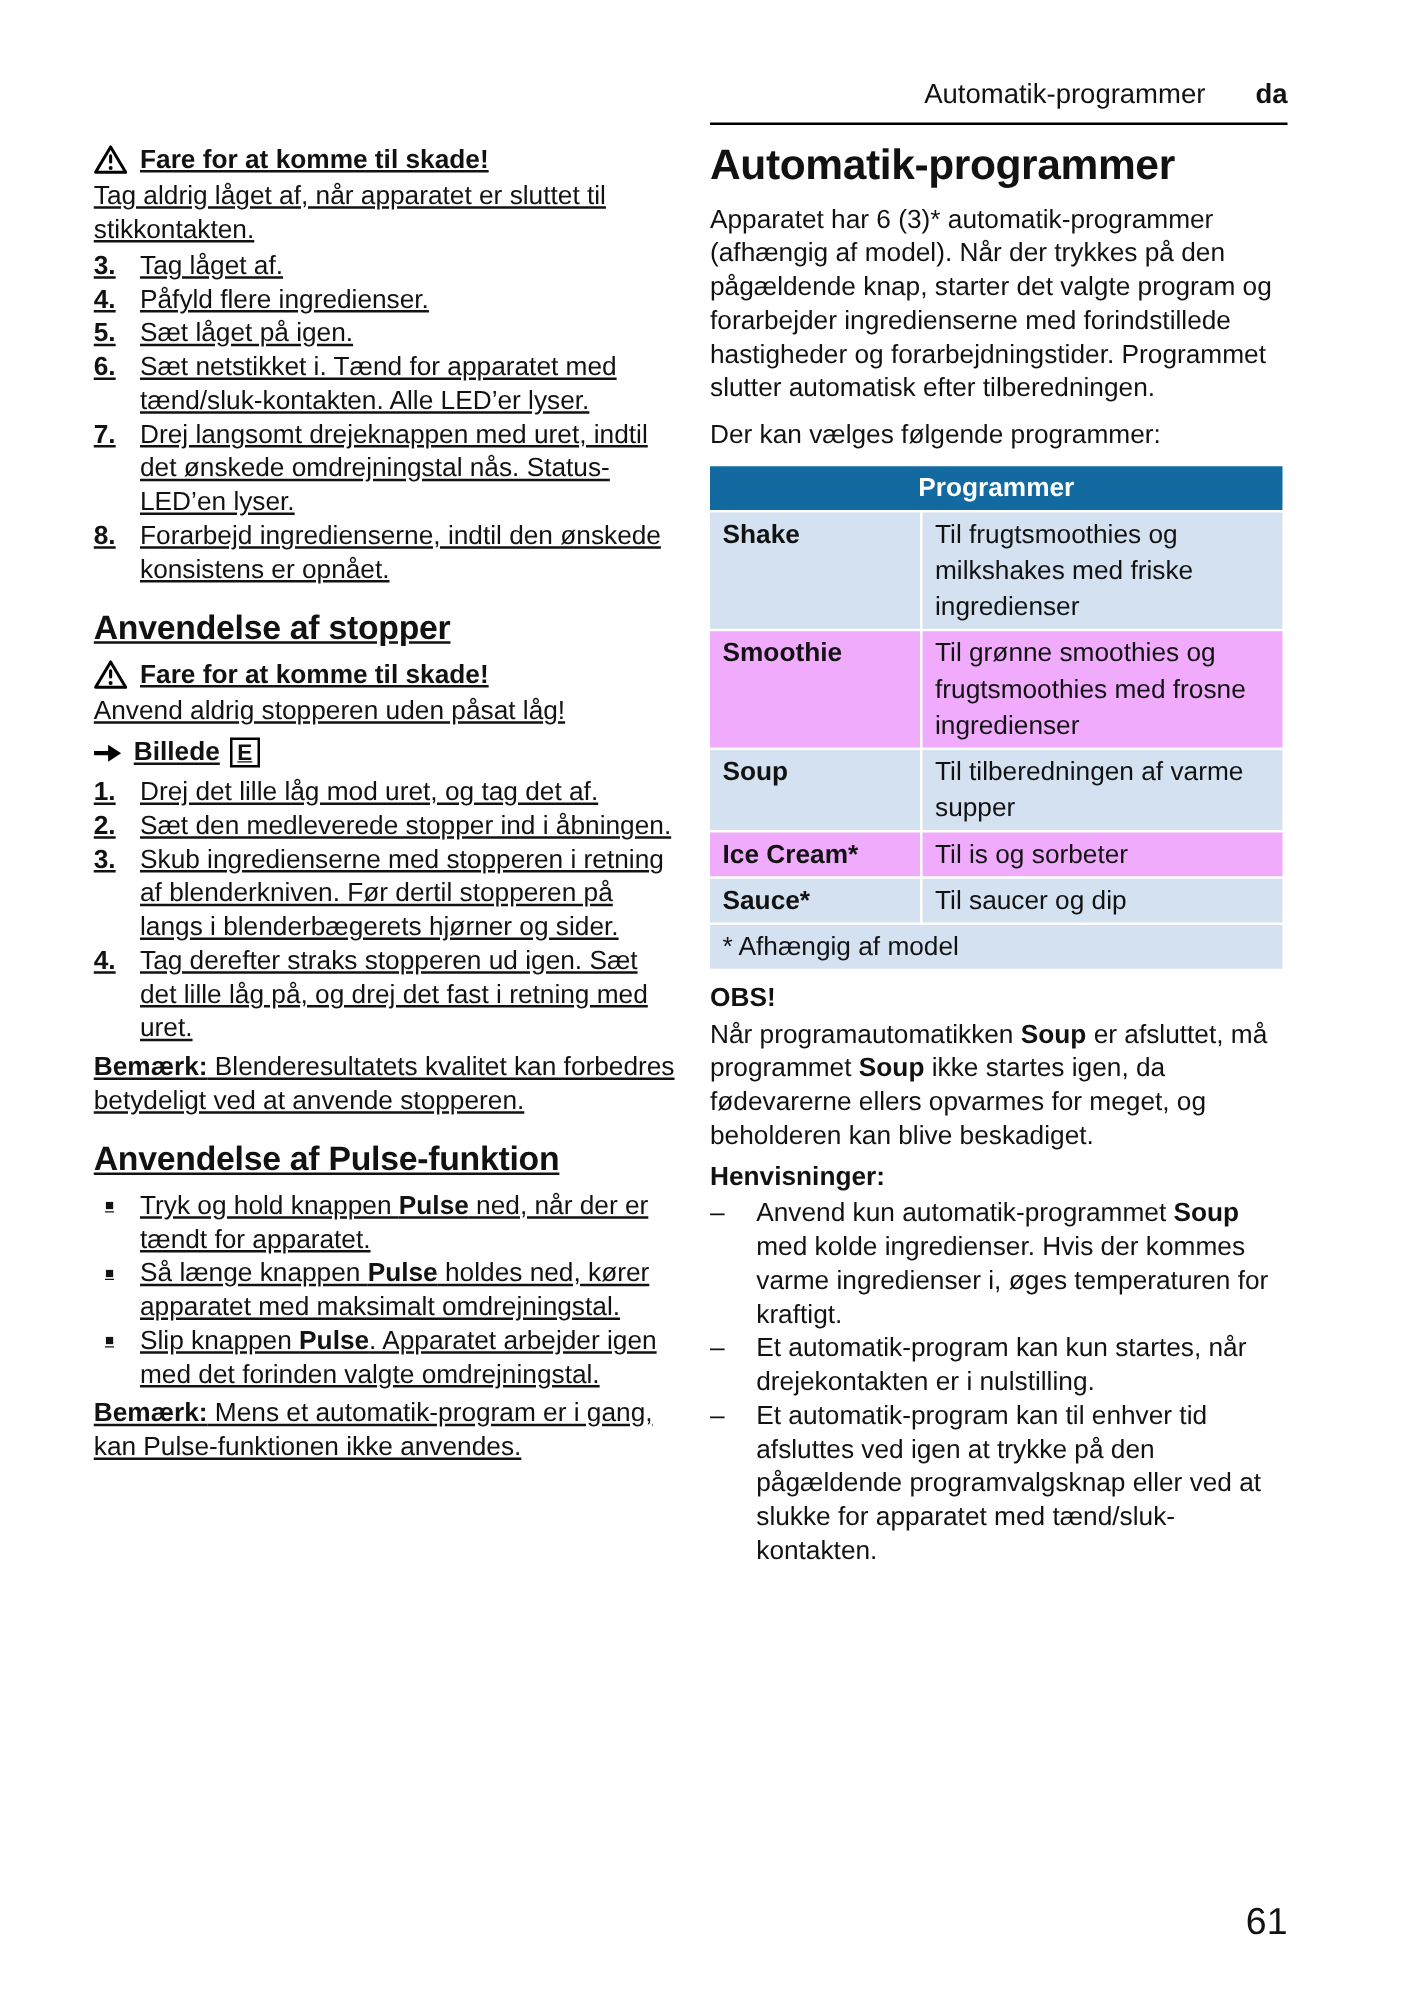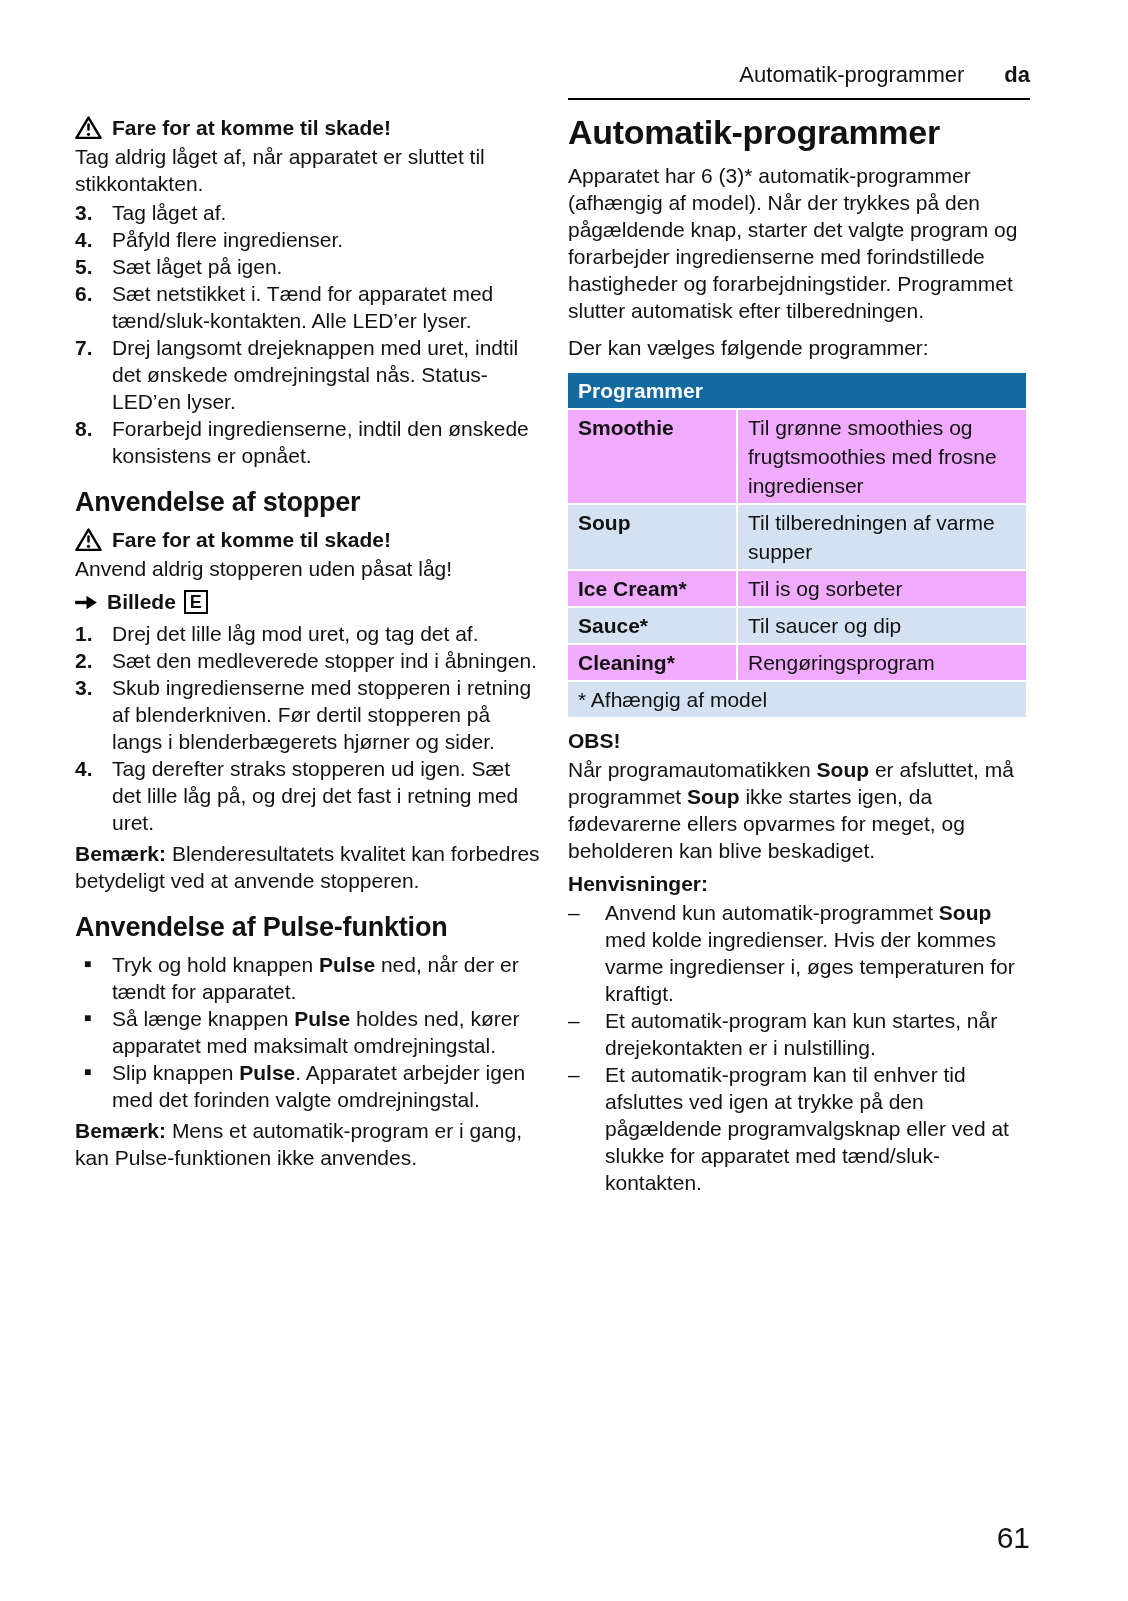--- a/index.html
+++ b/index.html
@@ -23,21 +23,21 @@
   .header-rule {
     position: absolute; top: 98px; left: 568px; width: 462px; height: 2px;
     background: #000;
   }
 
   
   .columns {
     position: absolute; top: 112px; left: 75px; right: 98px;
     display: flex; gap: 28px; align-items: flex-start;
   }
-  .col-left  { width: 465px; flex: 0 0 465px; }
+  .col-left  { width: 465px; flex: 0 0 465px; text-decoration: underline; }
   .col-right { width: 462px; flex: 0 0 462px; }
 
   .body { font-size: 21px; line-height: 27px; margin: 0 0 2px 0; }
   b { font-weight: bold; }
 
   
   .warning { display: flex; align-items: center; gap: 10px; margin: 2px 0 2px 0; }
   .warn-icon { display: inline-flex; flex: 0 0 auto; }
   .warn-title { font-weight: bold; font-size: 21px; line-height: 27px; }
 
@@ -84,21 +84,21 @@
     margin: 0 0 10px 0; letter-spacing: -0.3px;
   }
   .lead { margin-top: 10px; }
 
   
   .prog-table {
     width: 100%; border-collapse: separate; border-spacing: 2px;
     margin: 10px -2px 8px -2px; font-size: 21px; line-height: 29px;
   }
   .prog-table th {
-    background: #136aa1; color: #ffffff; font-weight: bold; text-align: left;
+    background: #136aa1; color: #ffffff; font-weight: bold; text-align: center;
     padding: 3px 10px; font-size: 21px;
   }
   .prog-table td { padding: 3px 10px; vertical-align: top; }
   .prog-table td.name { width: 168px; font-weight: bold; }
   .r-light td { background: #d3e1f0; }
   .r-dark  td { background: #f0abfc; }
   .r-foot  td { background: #d3e1f0; }
 
   .bold-head { font-weight: bold; margin-top: 6px; }
   .obs-par { margin-bottom: 4px; }
@@ -235,40 +235,40 @@
       <p class="body">Apparatet har 6 (3)* automatik-programmer (afhængig af model). Når der trykkes på den pågældende knap, starter det valgte program og forarbejder ingredienserne med forindstillede hastigheder og forarbejdningstider. Programmet slutter automatisk efter tilberedningen.</p>
       <p class="body lead">Der kan vælges følgende programmer:</p>
 
       <table class="prog-table">
         <thead>
           <tr>
             <th colspan="2">Programmer</th>
           </tr>
         </thead>
         <tbody>
+          <tr class="r-light">
+              <td class="name">Shake</td>
+              <td class="desc">Til frugtsmoothies og milkshakes med friske ingredienser</td>
+            </tr>
           <tr class="r-dark">
               <td class="name">Smoothie</td>
               <td class="desc">Til grønne smoothies og frugtsmoothies med frosne ingredienser</td>
             </tr>
           <tr class="r-light">
               <td class="name">Soup</td>
               <td class="desc">Til tilberedningen af varme supper</td>
             </tr>
           <tr class="r-dark">
               <td class="name">Ice Cream*</td>
               <td class="desc">Til is og sorbeter</td>
             </tr>
           <tr class="r-light">
               <td class="name">Sauce*</td>
               <td class="desc">Til saucer og dip</td>
             </tr>
-          <tr class="r-dark">
-              <td class="name">Cleaning*</td>
-              <td class="desc">Rengøringsprogram</td>
-            </tr>
           <tr class="r-foot">
               <td colspan="2">* Afhængig af model</td>
             </tr>
         </tbody>
       </table>
 
       <p class="body bold-head">OBS!</p>
       <p class="body obs-par"><span>Når programautomatikken </span><b>Soup</b><span> er afsluttet, må programmet </span><b>Soup</b><span> ikke startes igen, da fødevarerne ellers opvarmes for meget, og beholderen kan blive beskadiget.</span></p>
 
       <p class="body bold-head">Henvisninger:</p>

